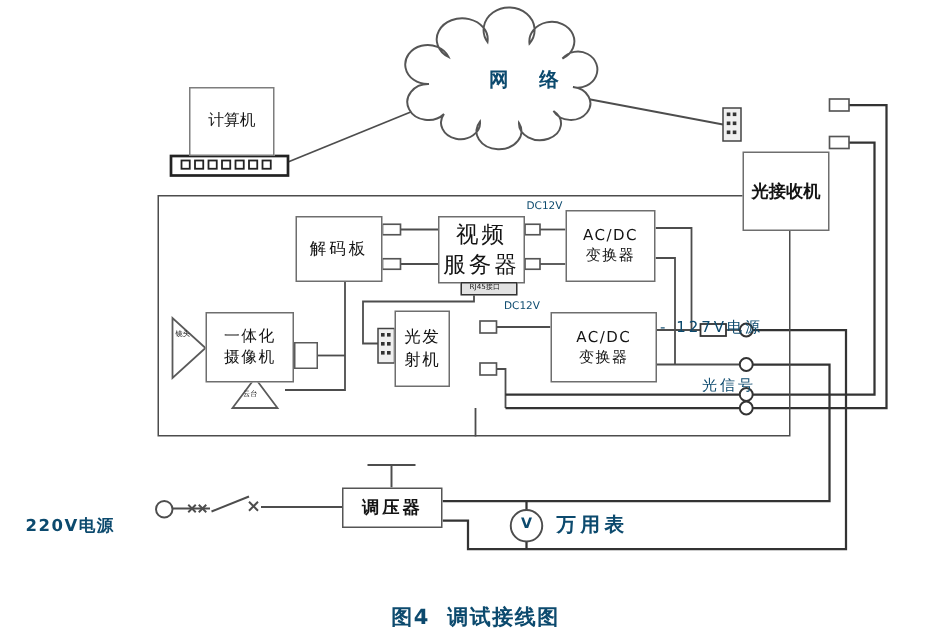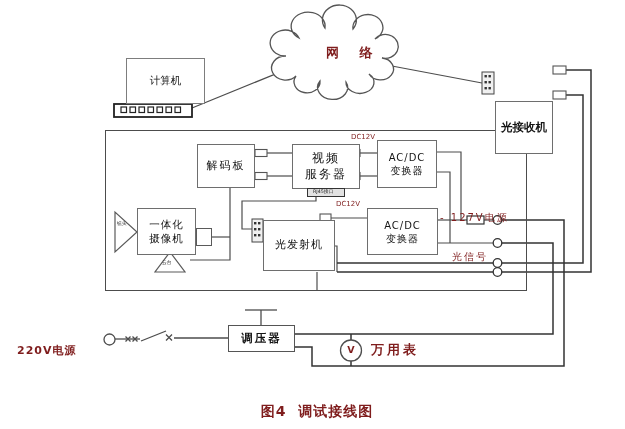--- a/index.html
+++ b/index.html
@@ -9,21 +9,21 @@
   }
   .canvas svg{position:absolute;left:0;top:0;}
   .box{
     position:absolute;background:#fff;border:1.5px solid #6e6e6e;
     display:flex;flex-direction:column;align-items:center;justify-content:center;
     text-align:center;line-height:1.3;box-sizing:border-box;color:#141414;
   }
   .outer-box{
     position:absolute;border:1.6px solid #4c4c4c;background:transparent;box-sizing:border-box;
   }
-  .lbl{position:absolute;white-space:pre;color:#7f1d1d;}
+  .lbl{position:absolute;white-space:pre;color:#0c4a6e;}
   .tiny{transform:scale(.8);transform-origin:left top;}
   .cap{font-weight:bold;}
 </style>
 </head>
 <body>
 
 <div class="canvas">
 
   <svg width="625" height="429" viewBox="0 0 625 429">
 
@@ -145,70 +145,70 @@
           <rect x="148" y="107" width="5.5" height="5.5"></rect>
         <rect x="157" y="107" width="5.5" height="5.5"></rect>
           <rect x="166" y="107" width="5.5" height="5.5"></rect>
         <rect x="175" y="107" width="5.5" height="5.5"></rect>
       </g>
     </g>
   </svg>
 
   <div class="outer-box" style="left:105px;top:130px;width:422px;height:161px;"></div>
 
-  <div class="box" style="left:126px;top:58px;width:79px;height:46px;font-size:10.5px;border-color:#7d7d7d;">
+  <div class="box" style="left:126px;top:58px;width:57px;height:46px;font-size:10.5px;border-color:#7d7d7d;">
     <span>计算机</span>
   </div>
 
   <div class="box" style="left:495px;top:57px;width:58px;height:53px;font-size:11.5px;font-weight:600;margin-top:44px;">
     <span>光接收机</span>
   </div>
 
   <div class="box" style="left:197px;top:144px;width:58px;height:44px;font-size:11px;letter-spacing:2px;">
     <span>解码板</span>
   </div>
 
-  <div class="box" style="left:292px;top:144px;width:68px;height:45px;font-size:12px;letter-spacing:2px;">
+  <div class="box" style="left:292px;top:144px;width:58px;height:45px;font-size:15px;letter-spacing:2px;">
     <span>视频</span>
     <span>服务器</span>
   </div>
 
   <div class="box" style="left:377px;top:140px;width:60px;height:48px;font-size:10px;letter-spacing:1px;">
     <span>AC/DC</span>
     <span>变换器</span>
   </div>
 
   <div class="box" style="left:367px;top:208px;width:71px;height:47px;font-size:10px;letter-spacing:1px;">
     <span>AC/DC</span>
     <span>变换器</span>
   </div>
 
   <div class="box" style="left:137px;top:208px;width:59px;height:47px;font-size:10.5px;letter-spacing:1px;text-align:center;">
     <span>一体化</span>
     <span>摄像机</span>
   </div>
   <div class="box" style="left:196px;top:228px;width:16px;height:18px;border-color:#5a5a5a;"></div>
 
-  <div class="box" style="left:263px;top:207px;width:72px;height:51px;font-size:11px;letter-spacing:1px;margin-top:13px;">
+  <div class="box" style="left:263px;top:207px;width:37px;height:51px;font-size:11px;letter-spacing:1px;">
     <span>光发射机</span>
   </div>
 
   <div class="box" style="left:228px;top:325px;width:67px;height:27px;font-size:11.5px;font-weight:600;letter-spacing:2px;border-color:#555;">
     <span>调压器</span>
   </div>
 
   <div style="position:absolute;left:307px;top:188px;width:38px;height:9px;background:#e2e2e2;border:1px solid #333;box-sizing:border-box;overflow:hidden;display:flex;align-items:center;justify-content:center;">
     <span class="tiny" style="font-size:6px;color:#222;white-space:nowrap;">RJ45接口</span>
   </div>
 
   <div class="lbl" style="left:326px;top:44px;font-size:13px;font-weight:600;letter-spacing:8px;">网 络</div>
   <div class="lbl" style="left:351px;top:133px;font-size:7px;">DC12V</div>
   <div class="lbl" style="left:336px;top:200px;font-size:7px;">DC12V</div>
   <div class="lbl" style="left:418px;top:211px;font-size:10px;letter-spacing:2px;margin-left:22px;">- 127V电源</div>
-  <div class="lbl" style="left:452px;top:250px;font-size:10px;letter-spacing:2px;">光信号</div>
+  <div class="lbl" style="left:468px;top:250px;font-size:10px;letter-spacing:2px;">光信号</div>
   <div class="lbl" style="left:17px;top:331px;font-size:11px;font-weight:600;letter-spacing:1px;margin-top:12px;">220V电源</div>
   <div class="lbl" style="left:345px;top:344px;width:12px;text-align:center;font-size:9.5px;font-weight:600;">V</div>
   <div class="lbl" style="left:371px;top:341px;font-size:13px;font-weight:600;letter-spacing:3px;">万用表</div>
 
   <div class="lbl tiny" style="left:117px;top:221px;font-size:6px;width:8px;line-height:1.1;color:#222;">镜头</div>
   <div class="lbl tiny" style="left:162px;top:259px;font-size:6px;color:#222;">云台</div>
 
   <div class="lbl cap" style="left:232px;top:403px;width:170px;text-align:center;font-size:14px;letter-spacing:1px;">图4  调试接线图</div>
 
 </div>

